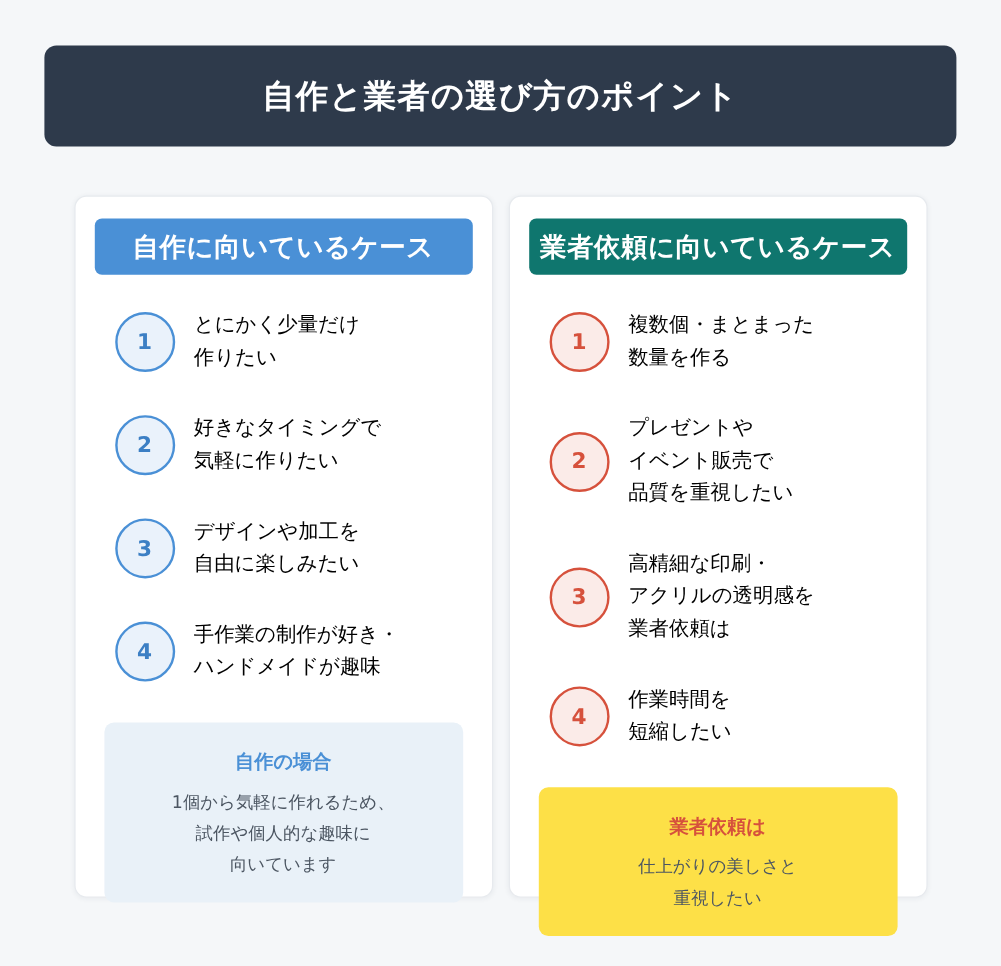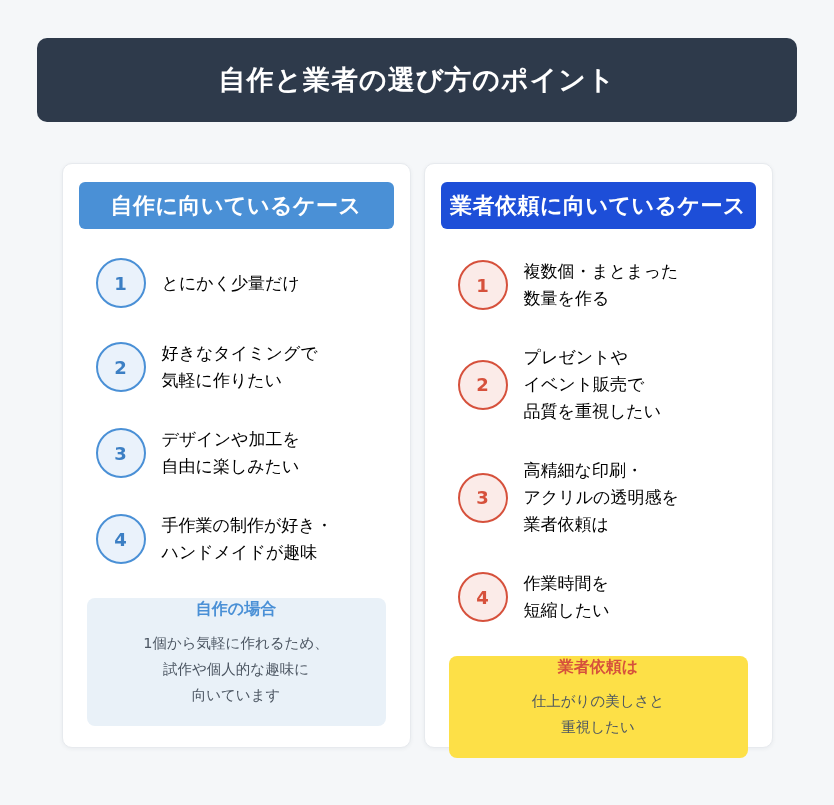--- a/index.html
+++ b/index.html
@@ -52,21 +52,21 @@
     height: 47px;
     border-radius: 6px;
     display: flex; align-items: center; justify-content: center;
     color: #ffffff;
     font-size: 22px;
     font-weight: bold;
     letter-spacing: 0.5px;
     flex: 0 0 auto;
   }
   .card-blue .card-header { background: #4a90d6; }
-  .card-red  .card-header { background: #1d4ed8; }
+  .card-red  .card-header { background: #0f766e; }
 
   .items {
     margin-top: 29px;
     padding-left: 17px;
     padding-right: 4px;
   }
   .item {
     display: flex;
     align-items: center;
     gap: 16px;
@@ -93,21 +93,21 @@
   .item-text {
     font-size: 17px;
     line-height: 27px;
     color: #000000;
   }
 
   
   .note {
     margin: auto 8px 0 8px;
     border-radius: 8px;
-    padding: 1px 12px 18px 12px;
+    padding: 23px 12px 18px 12px;
     text-align: center;
     flex: 0 0 auto;
   }
   .card-blue .note { background: #e9f1f8; }
   .card-red  .note { background: #fde047; }
   .note-title {
     font-size: 16px;
     font-weight: bold;
     margin-bottom: 10px;
   }
@@ -130,20 +130,21 @@
 
   <div class="cards">
 
     <div class="card card-blue">
       <div class="card-header">自作に向いているケース</div>
       <div class="items">
         <div class="item">
           <div class="num-circle">1</div>
           <div class="item-text">
             <div>とにかく少量だけ</div>
+            <div>作りたい</div>
           </div>
         </div>
         <div class="item">
           <div class="num-circle">2</div>
           <div class="item-text">
             <div>好きなタイミングで</div>
             <div>気軽に作りたい</div>
           </div>
         </div>
         <div class="item">

